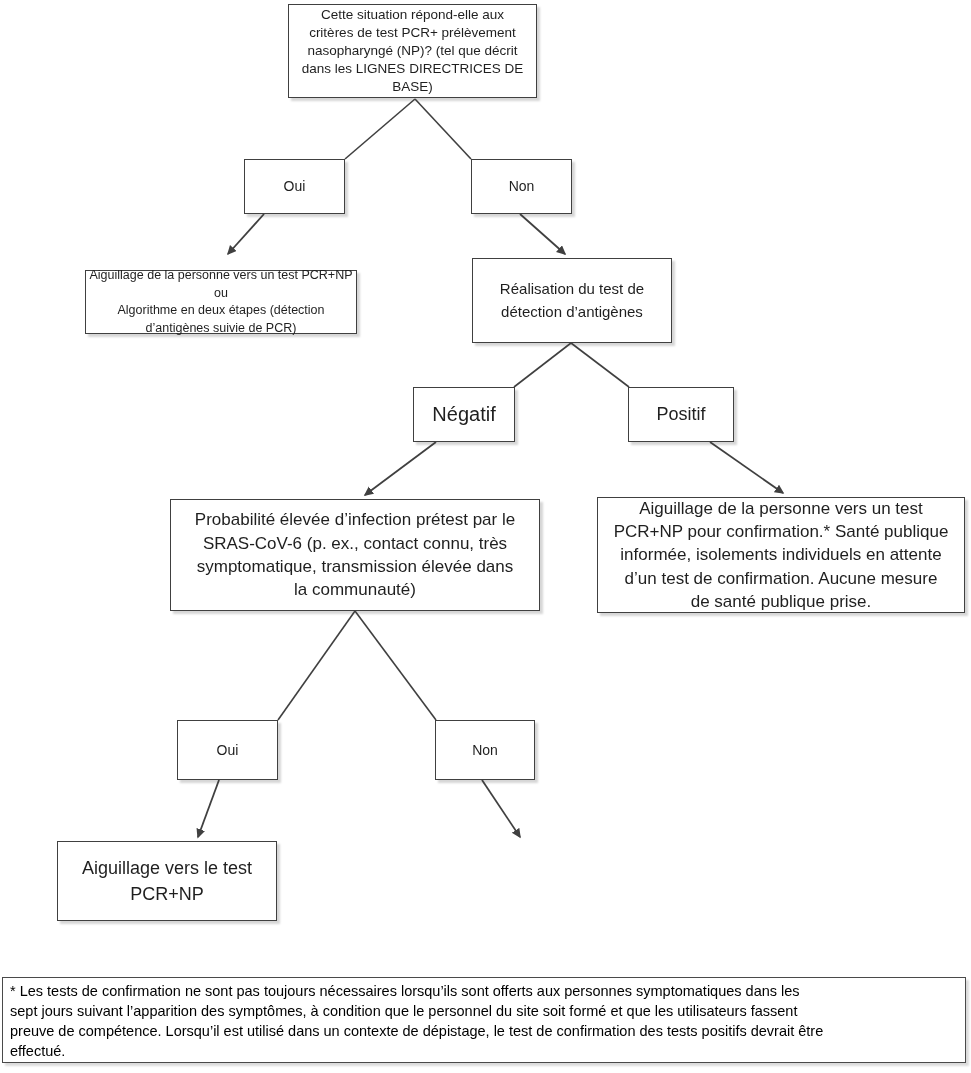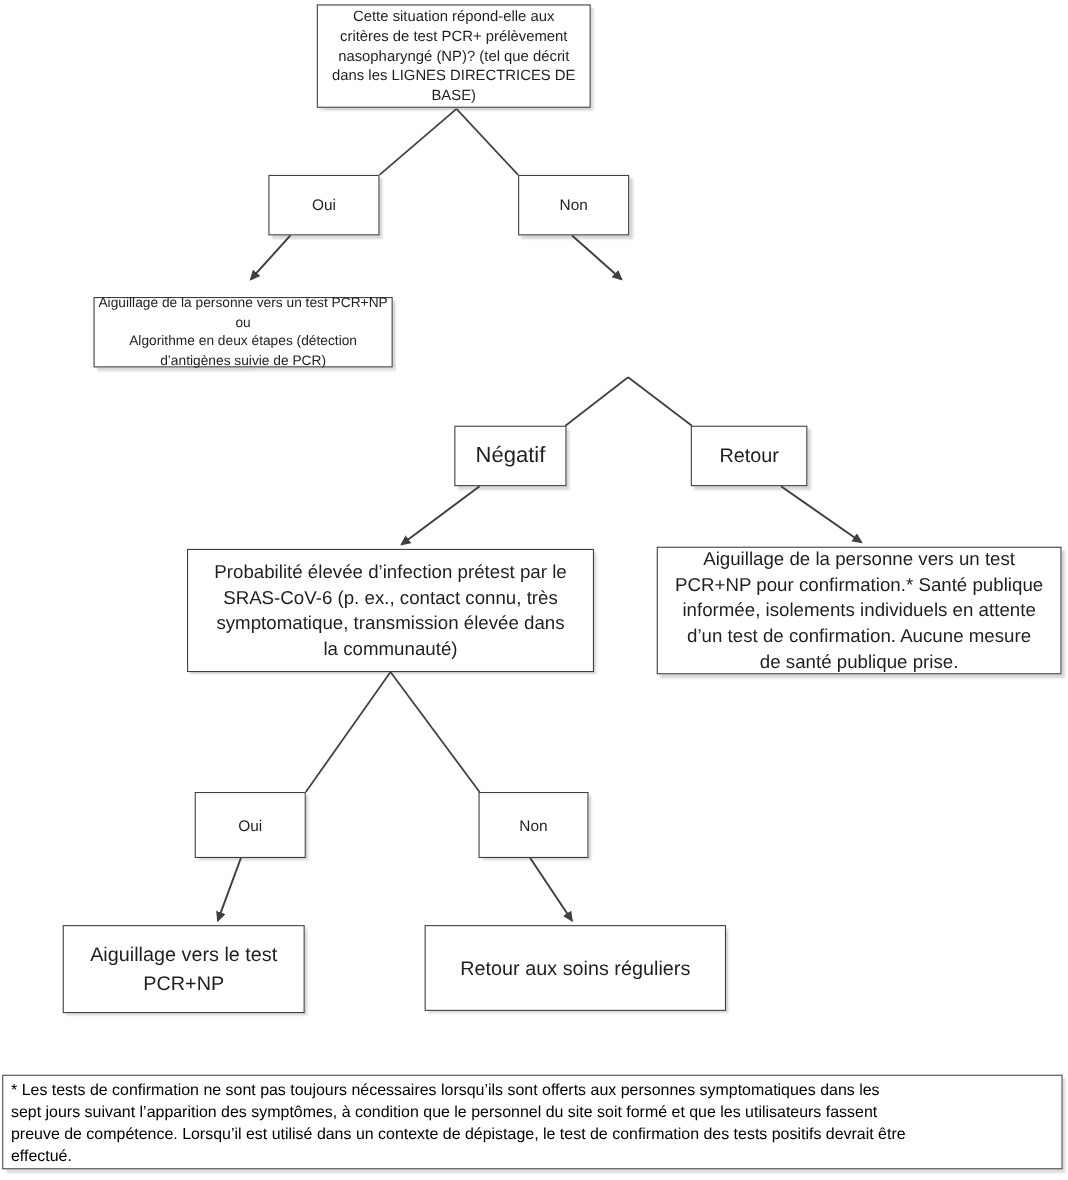--- a/index.html
+++ b/index.html
@@ -99,35 +99,36 @@
 critères de test PCR+ prélèvement
 nasopharyngé (NP)? (tel que décrit
 dans les LIGNES DIRECTRICES DE
 BASE)</div>
   <div class="node n-oui1">Oui</div>
   <div class="node n-non1">Non</div>
   <div class="node n-pcr-or-algo">Aiguillage de la personne vers un test PCR+NP
 ou
 Algorithme en deux étapes (détection
 d’antigènes suivie de PCR)</div>
+  <div class="node n-antigen">Réalisation du test de
+détection d’antigènes</div>
   <div class="node n-negatif">Négatif</div>
-  <div class="node n-positif">Retour</div>
+  <div class="node n-positif">Positif</div>
   <div class="node n-probabilite">Probabilité élevée d’infection prétest par le
 SRAS-CoV-6 (p. ex., contact connu, très
 symptomatique, transmission élevée dans
 la communauté)</div>
   <div class="node n-confirmation">Aiguillage de la personne vers un test
 PCR+NP pour confirmation.* Santé publique
 informée, isolements individuels en attente
 d’un test de confirmation. Aucune mesure
 de santé publique prise.</div>
   <div class="node n-oui2">Oui</div>
   <div class="node n-non2">Non</div>
   <div class="node n-pcr-referral">Aiguillage vers le test
 PCR+NP</div>
-  <div class="node n-regular-care">Retour aux soins réguliers</div>
 
   <div class="footnote">* Les tests de confirmation ne sont pas toujours nécessaires lorsqu’ils sont offerts aux personnes symptomatiques dans les
 sept jours suivant l’apparition des symptômes, à condition que le personnel du site soit formé et que les utilisateurs fassent
 preuve de compétence. Lorsqu’il est utilisé dans un contexte de dépistage, le test de confirmation des tests positifs devrait être
 effectué.</div>
 
 </div>
 
 </body></html>

